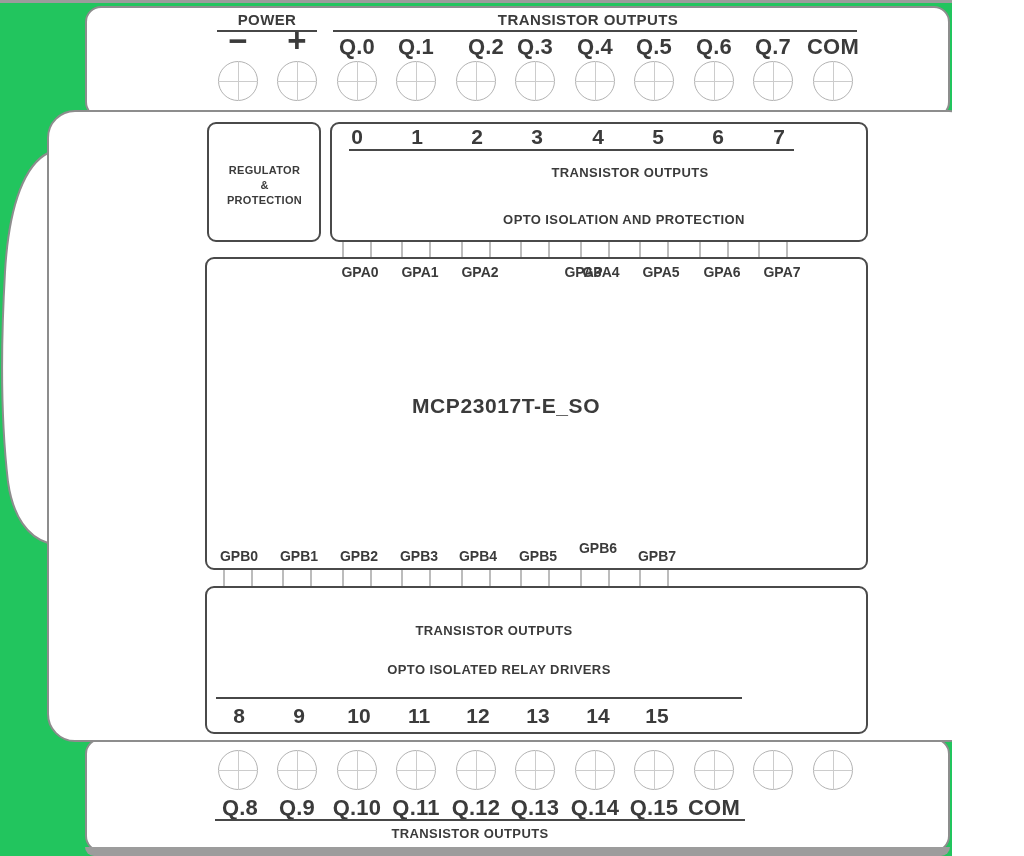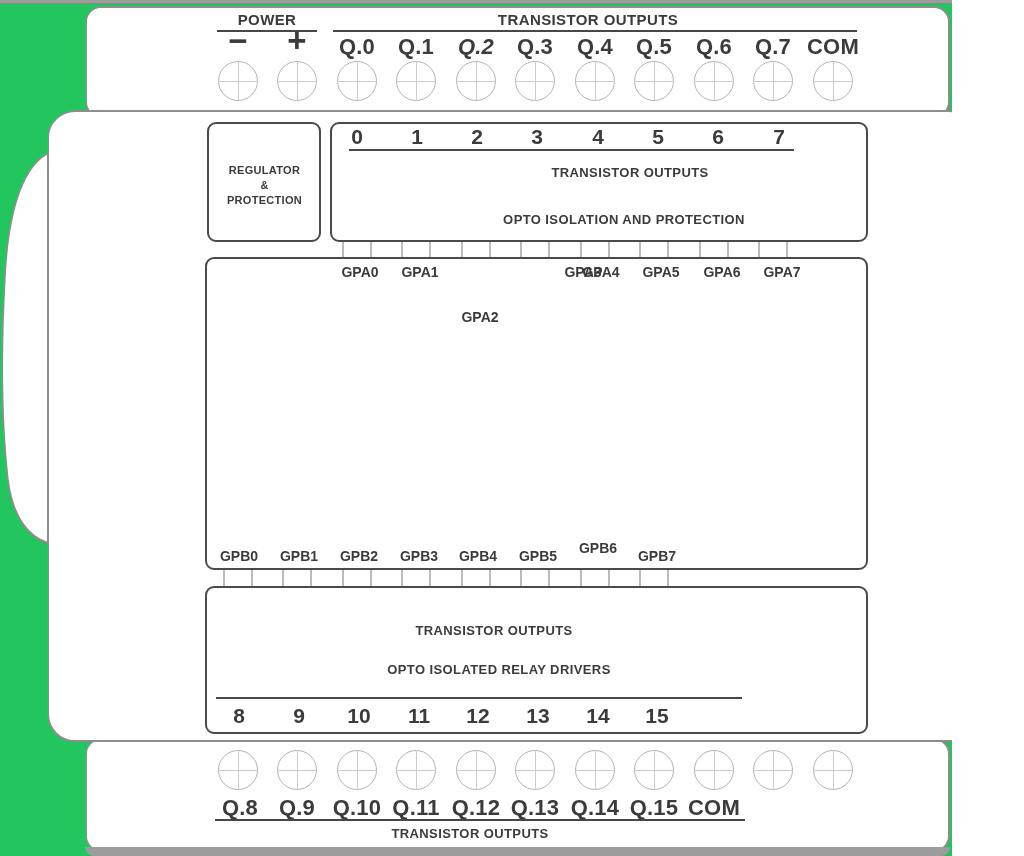--- a/index.html
+++ b/index.html
@@ -53,21 +53,21 @@
 
     <div class="lbl lbl-md" style="left:267px;top:11px;">POWER</div>
     <div class="lbl lbl-md" style="left:588px;top:11px;">TRANSISTOR OUTPUTS</div>
     <div class="rule" style="left:217px;top:30px;width:100px;"></div>
     <div class="rule" style="left:333px;top:30px;width:524px;"></div>
 
     <div class="lbl sign" style="left:238px;top:26px;">−</div>
     <div class="lbl sign" style="left:297px;top:26px;">+</div>
     <div class="lbl lbl-lg" style="left:357px;top:34px;">Q.0</div>
     <div class="lbl lbl-lg" style="left:416px;top:34px;">Q.1</div>
-    <div class="lbl lbl-lg" style="left:476px;top:34px;font-style:italic;">Q.2</div>
+    <div class="lbl lbl-lg" style="left:486px;top:34px;">Q.2</div>
     <div class="lbl lbl-lg" style="left:535px;top:34px;">Q.3</div>
     <div class="lbl lbl-lg" style="left:595px;top:34px;">Q.4</div>
     <div class="lbl lbl-lg" style="left:654px;top:34px;">Q.5</div>
     <div class="lbl lbl-lg" style="left:714px;top:34px;">Q.6</div>
     <div class="lbl lbl-lg" style="left:773px;top:34px;">Q.7</div>
     <div class="lbl lbl-lg" style="left:833px;top:34px;">COM</div>
 
     <div class="term" style="left:218px;top:61px;"></div>
     <div class="term" style="left:277px;top:61px;"></div>
     <div class="term" style="left:337px;top:61px;"></div>
@@ -105,27 +105,28 @@
     <div class="stub" style="left:461px;top:242px;height:17px;"></div>
     <div class="stub" style="left:520px;top:242px;height:17px;"></div>
     <div class="stub" style="left:580px;top:242px;height:17px;"></div>
     <div class="stub" style="left:639px;top:242px;height:17px;"></div>
     <div class="stub" style="left:699px;top:242px;height:17px;"></div>
     <div class="stub" style="left:758px;top:242px;height:17px;"></div>
 
     <div class="inner-box" style="left:205px;top:257px;width:663px;height:313px;"></div>
     <div class="lbl lbl-pin" style="left:360px;top:264px;">GPA0</div>
     <div class="lbl lbl-pin" style="left:420px;top:264px;">GPA1</div>
-    <div class="lbl lbl-pin" style="left:480px;top:264px;margin-top:45px;">GPA2</div>
+    <div class="lbl lbl-pin" style="left:480px;top:264px;">GPA2</div>
     <div class="lbl lbl-pin" style="left:540px;top:264px;margin-left:43px;">GPA3</div>
     <div class="lbl lbl-pin" style="left:601px;top:264px;">GPA4</div>
     <div class="lbl lbl-pin" style="left:661px;top:264px;">GPA5</div>
     <div class="lbl lbl-pin" style="left:722px;top:264px;">GPA6</div>
     <div class="lbl lbl-pin" style="left:782px;top:264px;">GPA7</div>
 
+    <div class="lbl chipname" style="left:506px;top:394px;">MCP23017T-E_SO</div>
 
     <div class="lbl lbl-pin" style="left:239px;top:548px;">GPB0</div>
     <div class="lbl lbl-pin" style="left:299px;top:548px;">GPB1</div>
     <div class="lbl lbl-pin" style="left:359px;top:548px;">GPB2</div>
     <div class="lbl lbl-pin" style="left:419px;top:548px;">GPB3</div>
     <div class="lbl lbl-pin" style="left:478px;top:548px;">GPB4</div>
     <div class="lbl lbl-pin" style="left:538px;top:548px;">GPB5</div>
     <div class="lbl lbl-pin" style="left:598px;top:540px;">GPB6</div>
     <div class="lbl lbl-pin" style="left:657px;top:548px;">GPB7</div>
 

